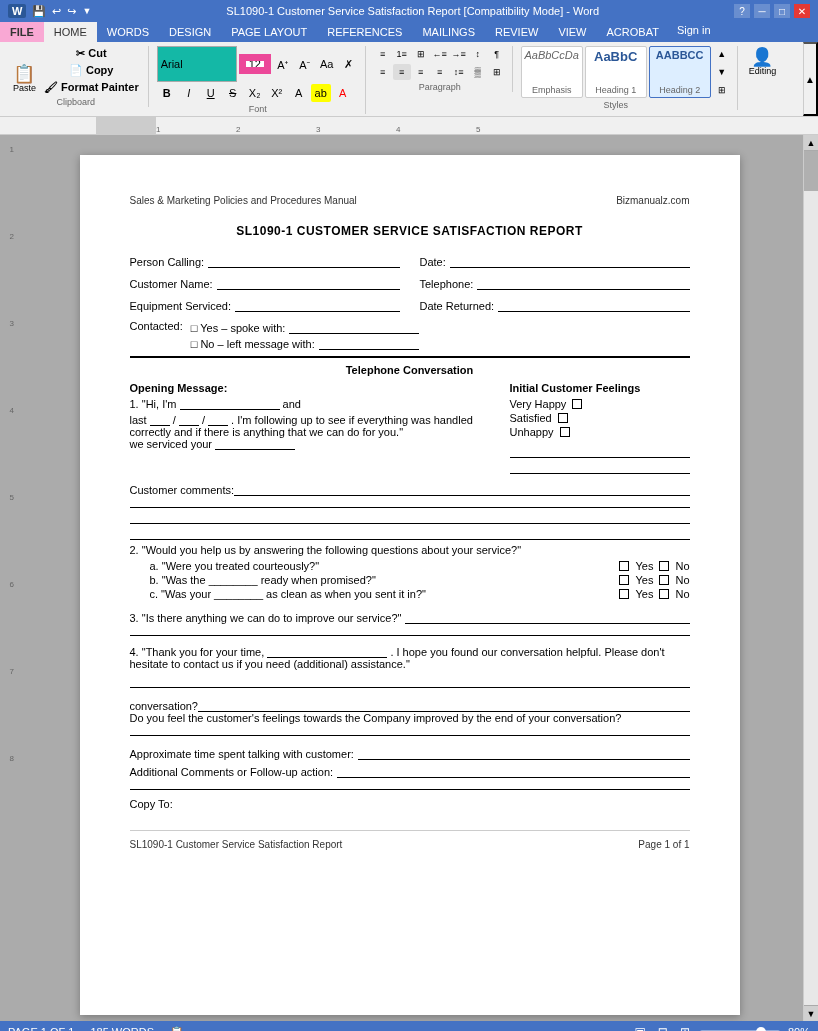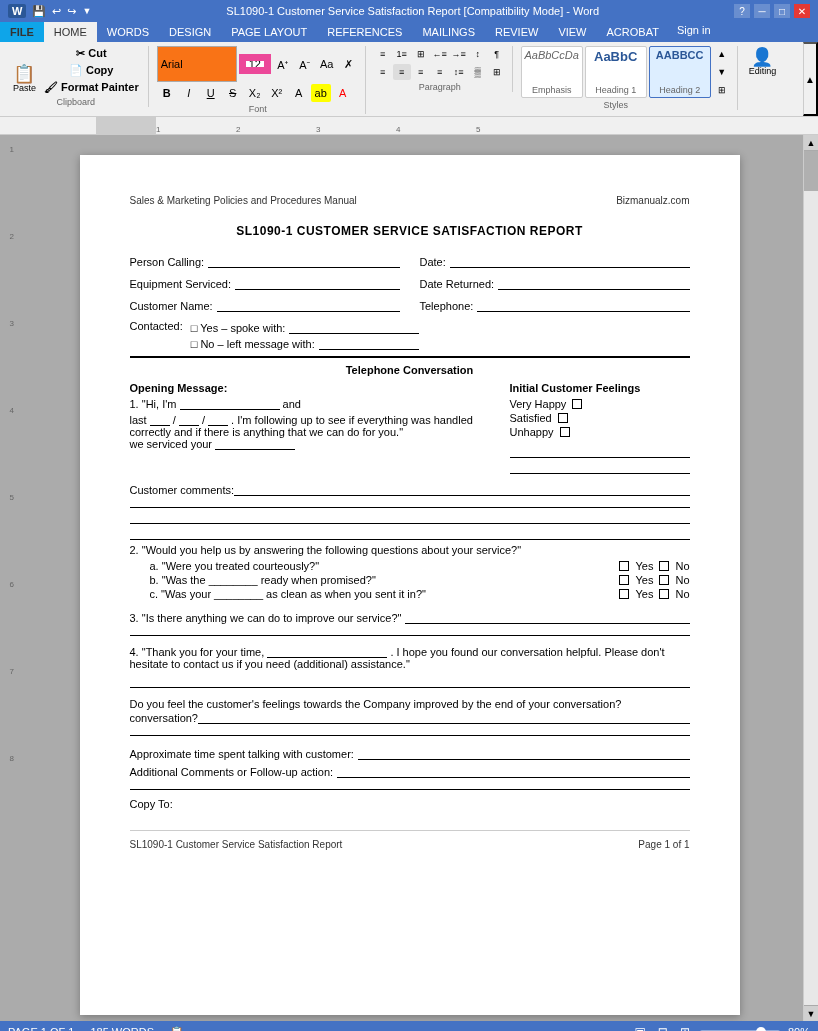--- a/index.html
+++ b/index.html
@@ -29,21 +29,21 @@
     #ribbon-content { display: flex; padding: 4px 4px 2px; gap: 2px; align-items: flex-start; }
     .ribbon-group { display: flex; flex-direction: column; align-items: center; border-right: 1px solid #ccc; padding: 0 6px; }
     .ribbon-group-label { font-size: 9px; color: #666; margin-top: 2px; }
     .ribbon-group-content { display: flex; align-items: flex-end; gap: 2px; }
     .r-btn { background: none; border: none; cursor: pointer; padding: 2px 3px; font-size: 11px; border-radius: 2px; display: flex; flex-direction: column; align-items: center; }
     .r-btn .r-icon { font-size: 18px; line-height: 1; }
     .r-btn .r-label { font-size: 9px; }
     .r-btn-small { background: none; border: none; cursor: pointer; padding: 1px 3px; font-size: 11px; border-radius: 2px; font-weight: bold; }
 
     
-    .font-name-box { border: 1px solid #aaa; background: #f97316; width: 80px; height: 20px; font-size: 11px; padding: 17px 3px; }
+    .font-name-box { border: 1px solid #aaa; background: #14b8a6; width: 80px; height: 20px; font-size: 11px; padding: 17px 3px; }
     .font-size-box { border: 7px solid #ec4899; background: white; width: 32px; height: 20px; font-size: 11px; padding: 0 3px; }
     .font-row { display: flex; gap: 2px; align-items: center; }
     .format-btn { width: 20px; height: 18px; border: 1px solid transparent; background: none; cursor: pointer; font-size: 11px; display: flex; align-items: center; justify-content: center; border-radius: 2px; }
     .format-btn.bold { font-weight: bold; }
     .format-btn.italic { font-style: italic; }
     .format-btn.underline { text-decoration: underline; }
 
     
     .styles-gallery { display: flex; gap: 2px; }
     .style-item { width: 62px; height: 52px; border: 1px solid #ccc; background: white; cursor: pointer; display: flex; flex-direction: column; align-items: center; justify-content: space-between; border-radius: 2px; padding: 2px; }
@@ -127,21 +127,21 @@
   <div class="title-right">
     <button class="win-btn">?</button>
     <button class="win-btn">─</button>
     <button class="win-btn">□</button>
     <button class="win-btn" style="background:#e53935;">✕</button>
   </div>
 </div>
 
 <div id="ribbon">
   <div id="ribbon-tabs">
-    <div class="ribbon-tab active" style="background:#0ea5e9;font-weight:bold;">FILE</div>
+    <div class="ribbon-tab active" style="background:#f9a8d4;font-weight:bold;">FILE</div>
     <div class="ribbon-tab active" style="background: rgb(240, 240, 240); color: rgb(51, 51, 51);">HOME</div>
     <div class="ribbon-tab">WORDS</div>
     <div class="ribbon-tab">DESIGN</div>
     <div class="ribbon-tab">PAGE LAYOUT</div>
     <div class="ribbon-tab">REFERENCES</div>
     <div class="ribbon-tab">MAILINGS</div>
     <div class="ribbon-tab">REVIEW</div>
     <div class="ribbon-tab">VIEW</div>
     <div class="ribbon-tab">ACROBAT</div>
     <div class="sign-in-area">Sign in</div>
@@ -303,36 +303,36 @@
           <div class="field-line"></div>
         </div>
         <div class="form-field">
           <span class="field-label">Date:</span>
           <div class="field-line"></div>
         </div>
       </div>
 
       <div class="form-row">
         <div class="form-field">
+          <span class="field-label">Customer Name:</span>
+          <div class="field-line"></div>
+        </div>
+        <div class="form-field">
+          <span class="field-label">Telephone:</span>
+          <div class="field-line"></div>
+        </div>
+      </div>
+
+      <div class="form-row">
+        <div class="form-field">
           <span class="field-label">Equipment Serviced:</span>
           <div class="field-line"></div>
         </div>
         <div class="form-field">
           <span class="field-label">Date Returned:</span>
-          <div class="field-line"></div>
-        </div>
-      </div>
-
-      <div class="form-row">
-        <div class="form-field">
-          <span class="field-label">Customer Name:</span>
-          <div class="field-line"></div>
-        </div>
-        <div class="form-field">
-          <span class="field-label">Telephone:</span>
           <div class="field-line"></div>
         </div>
       </div>
 
       <div style="margin-bottom:4px;">
         <div style="display:flex;align-items:flex-start;gap:8px;">
           <span class="field-label">Contacted:</span>
           <div>
             <div style="display:flex;align-items:flex-end;gap:4px;margin-bottom:2px;">
               <span>□ Yes – spoke with:</span>
@@ -449,26 +449,26 @@
       <div class="question-block">
         <div>
           <span>4. "Thank you for your time,</span>
           <span class="inline-line" style="width:120px;"></span>
           <span>. I hope you found our conversation helpful. Please don't hesitate to contact us if you need (additional) assistance."</span>
         </div>
         <div class="full-line" style="margin-top:6px;"></div>
       </div>
 
       <div class="question-block">
-        <div style="display:flex;align-items:flex-end;gap:4px;">
-          <span>Do you feel the customer's feelings towards the Company improved by the end of your conversation?</span>
-        </div>
         <div style="display:flex;align-items:flex-end;">
           <span>conversation?</span>
           <div class="field-line" style="flex:1;"></div>
+        </div>
+        <div style="display:flex;align-items:flex-end;gap:4px;">
+          <span>Do you feel the customer's feelings towards the Company improved by the end of your conversation?</span>
         </div>
         <div class="full-line"></div>
       </div>
 
       <div style="margin-bottom:4px;">
         <div style="display:flex;align-items:flex-end;gap:4px;">
           <span>Approximate time spent talking with customer:</span>
           <div class="field-line" style="width:100px;"></div>
         </div>
       </div>

